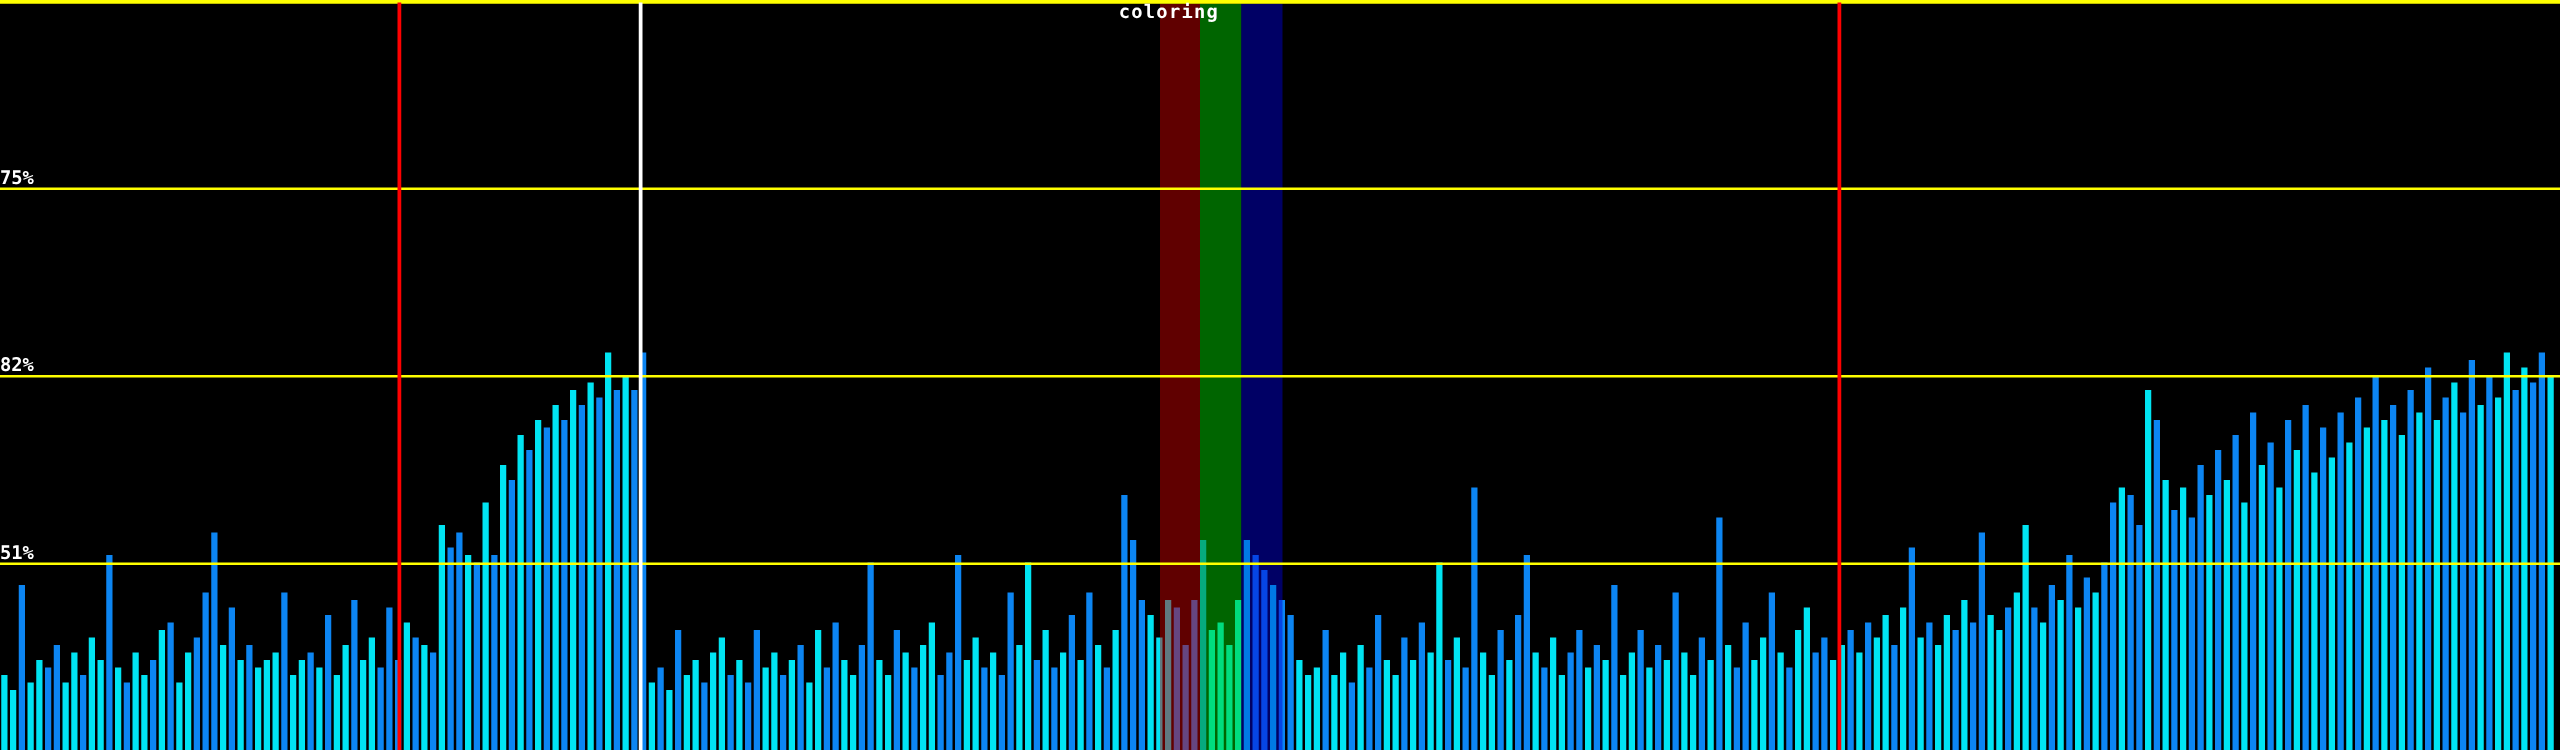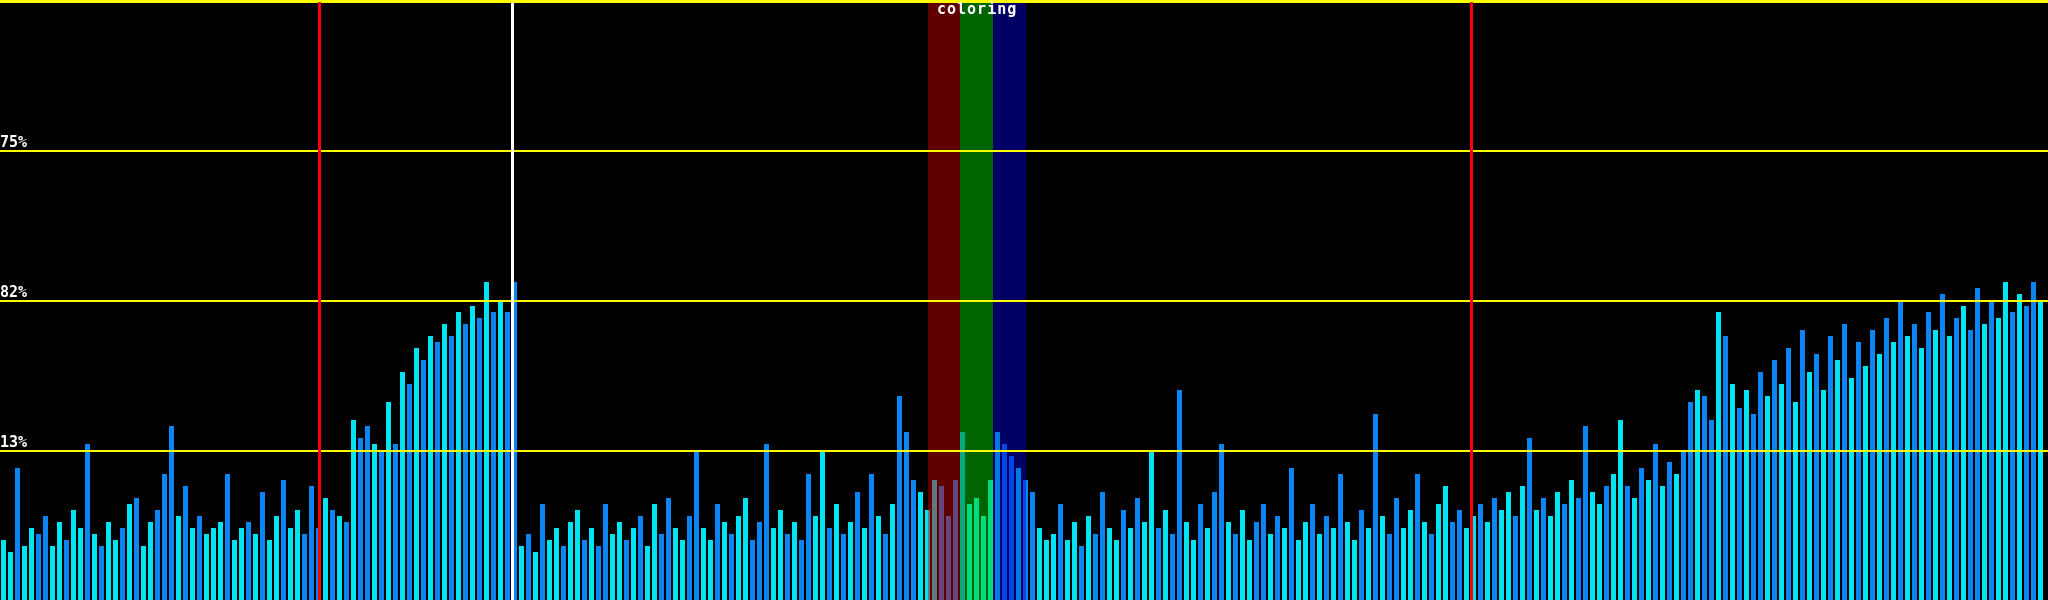--- a/index.html
+++ b/index.html
@@ -335,16 +335,16 @@
       <div class="gridline" style="top: 450px; height: 2px;"></div>
     </div>
   <div id="markers-layer">
       <div class="vmarker" style="left: 318px; width: 3px; background: rgb(255, 0, 0);"></div>
       <div class="vmarker" style="left: 511px; width: 3px; background: rgb(255, 255, 255);"></div>
       <div class="vmarker" style="left: 1470px; width: 3px; background: rgb(255, 0, 0);"></div>
     </div>
   <div id="labels-layer">
       <div class="ticklabel" style="bottom: 450px;">75%</div>
       <div class="ticklabel" style="bottom: 300px;">82%</div>
-      <div class="ticklabel" style="bottom: 150px;">13%</div>
-    </div>
-  <div class="coloring-label" style="left: 937px; top: 2px;">coloring</div>
+      <div class="ticklabel" style="bottom: 150px;">51%</div>
+    </div>
+  <div class="coloring-label" style="left: 895px; top: 2px;">coloring</div>
 </div>
 
 </body></html>

